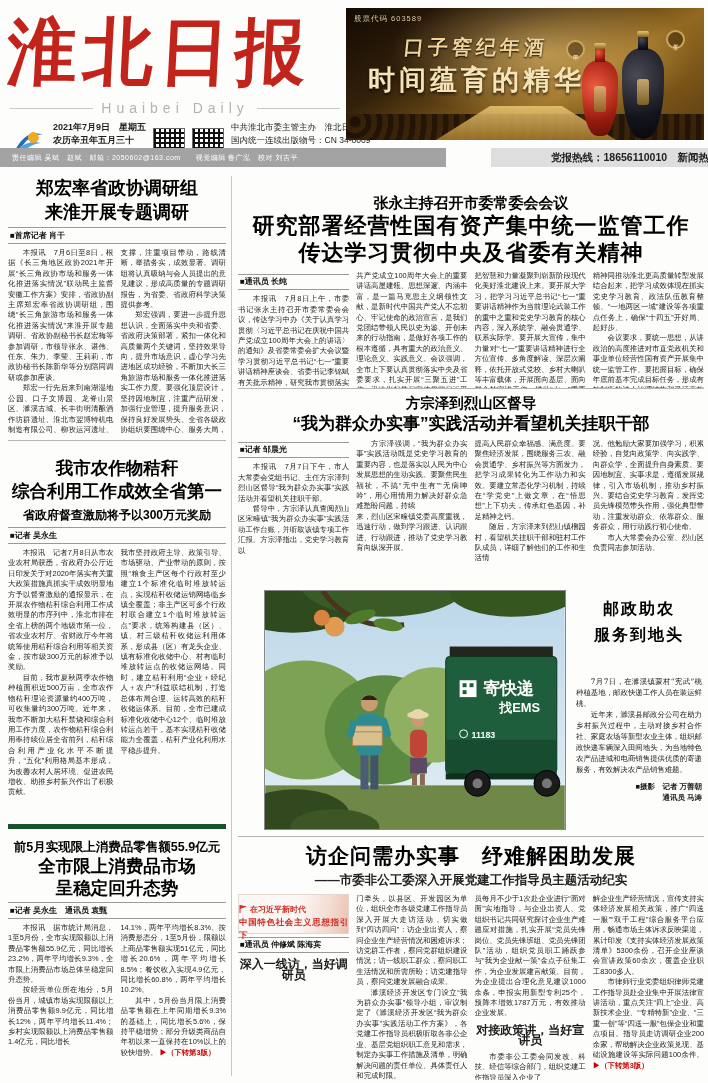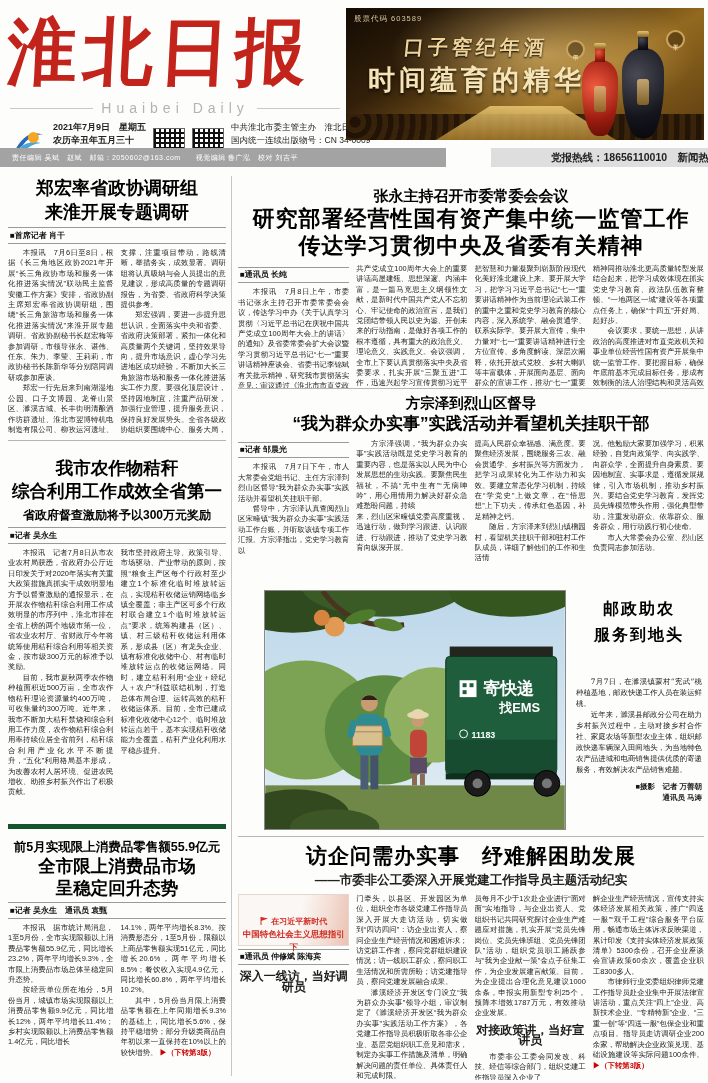--- a/index.html
+++ b/index.html
@@ -82,40 +82,40 @@
   .a1 .cols { height:188px; }
   .a4 { height:384px; border-top:1px solid #b5b5b5; padding-top:16px; }
   .a4 .t { font-size:17.5px; line-height:23px; }
   .a4 .sub { font-size:12px; line-height:18px; margin-top:3px; }
   .a4 .cols { height:278px; }
   .a6 { height:253px; border-top:5px solid #14532d; padding-top:10px; }
   .a6 .kick { font-size:12.5px; line-height:16px; }
   .a6 .t { font-size:17.5px; line-height:22px; }
   .a6 .cols { height:158px; }
   .a2 { height:212px; }
-  .a2 .kick { font-size:15px; line-height:19px; margin-top:10px; }
+  .a2 .kick { font-size:15px; line-height:19px; margin-top:17px; }
   .a2 .t { font-size:22px; line-height:27px; letter-spacing:1px; }
   .a2 .cols { height:134px; margin-top:5px; }
   .a3 { height:198px; border-top:1px solid #b5b5b5; padding-top:5px; }
   .a3 .t1 { font-size:14.5px; line-height:19px; }
   .a3 .t2 { font-size:17px; line-height:22px; }
   .a3 .cols { height:142px; margin-top:4px; }
   .photo-row { height:242px; margin-top:4px; display:flex; gap:8px; }
   .photo-fig { margin-left:26px; width:302px; height:240px; border:1px solid #888; flex:0 0 auto; }
   .photo-cap { flex:1; padding:4px 2px 0 2px; }
   .photo-cap .t { font-size:16px; line-height:22px; letter-spacing:2px; margin-top:4px; }
   .photo-cap .body { margin-top:30px; font-family:"DejaVu Serif",serif; font-size:7.4px; line-height:11px; text-align:justify; }
   .photo-cap .body p { text-indent:2em; margin:0; }
   .photo-cap .credit { margin-top:6px; font-size:7.5px; font-weight:bold; text-align:right; line-height:11px; }
   .a7 { height:247px; border-top:1px solid #b5b5b5; margin-top:4px; padding-top:5px; }
   .a7 .t { font-size:21px; line-height:27px; letter-spacing:1px; }
   .a7 .sub { font-size:12.5px; line-height:18px; color:#222; margin-top:2px; }
   .a7 .cols { height:186px; margin-top:5px; }
-  .banner { height:52px; border:1px solid #e5d7d0; margin-bottom:3px; padding-top:20px;
-        background:linear-gradient(100deg,#fbf7f4 55%, #f3dcd2 80%, #eac2b2 100%); text-align:center; }
+  .banner { height:40px; border:1px solid #e5d7d0; margin-bottom:3px; padding-top:8px;
+        background:linear-gradient(100deg,#fbf7f4 55%, #f3dcd2 80%, #eac2b2 100%); }
   .banner .b1, .banner .b2 { color:#cf2f26; font-weight:bold; }
   .banner .b1 { font-size:8px; line-height:13px; }
   .banner .b2 { font-size:8.5px; line-height:13px; }
   .flagicon { display:inline-block; vertical-align:-1px; margin-right:2px; }
 </style>
 </head>
 <body>
 
 <div class="page">
 

